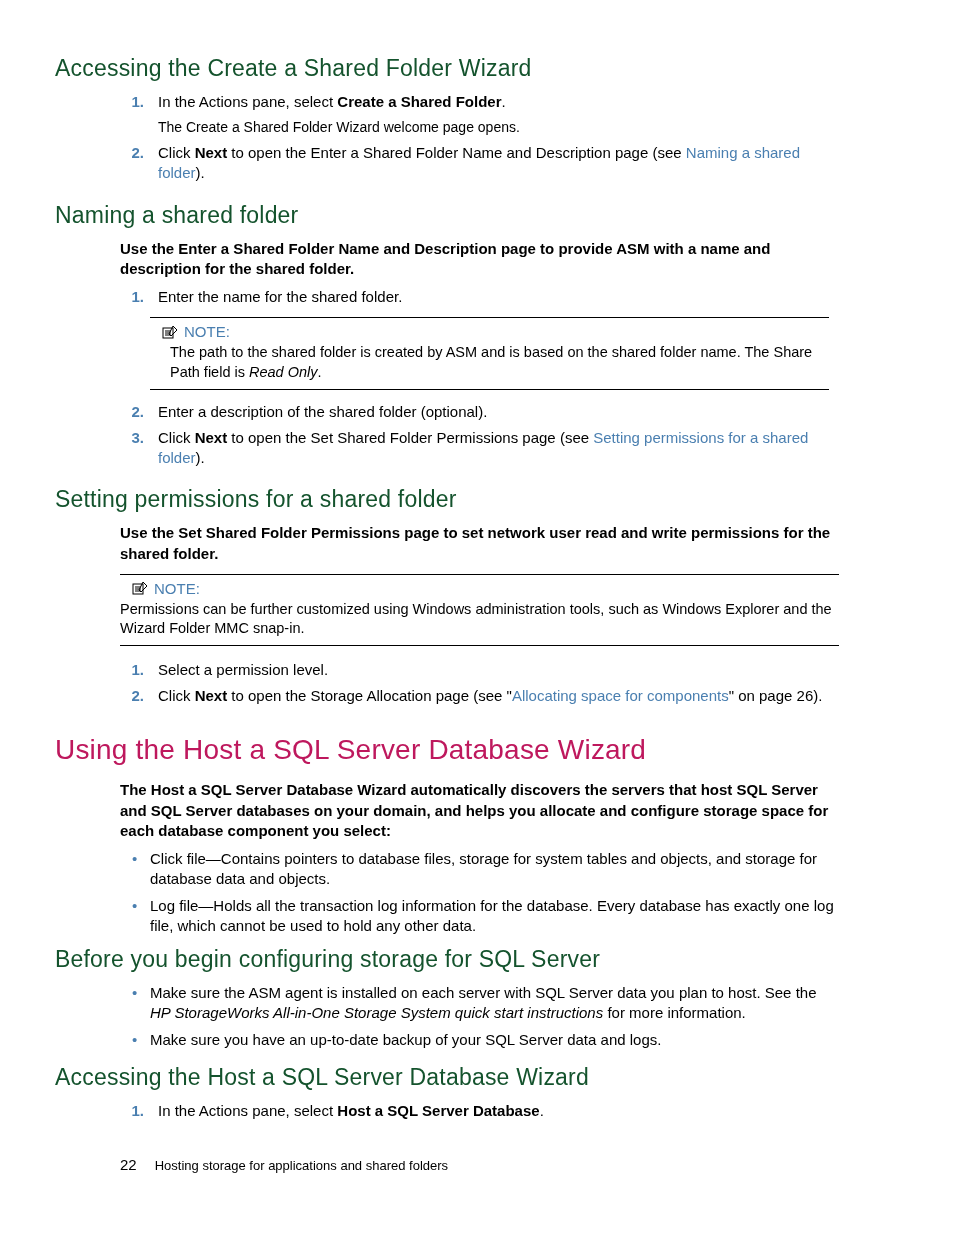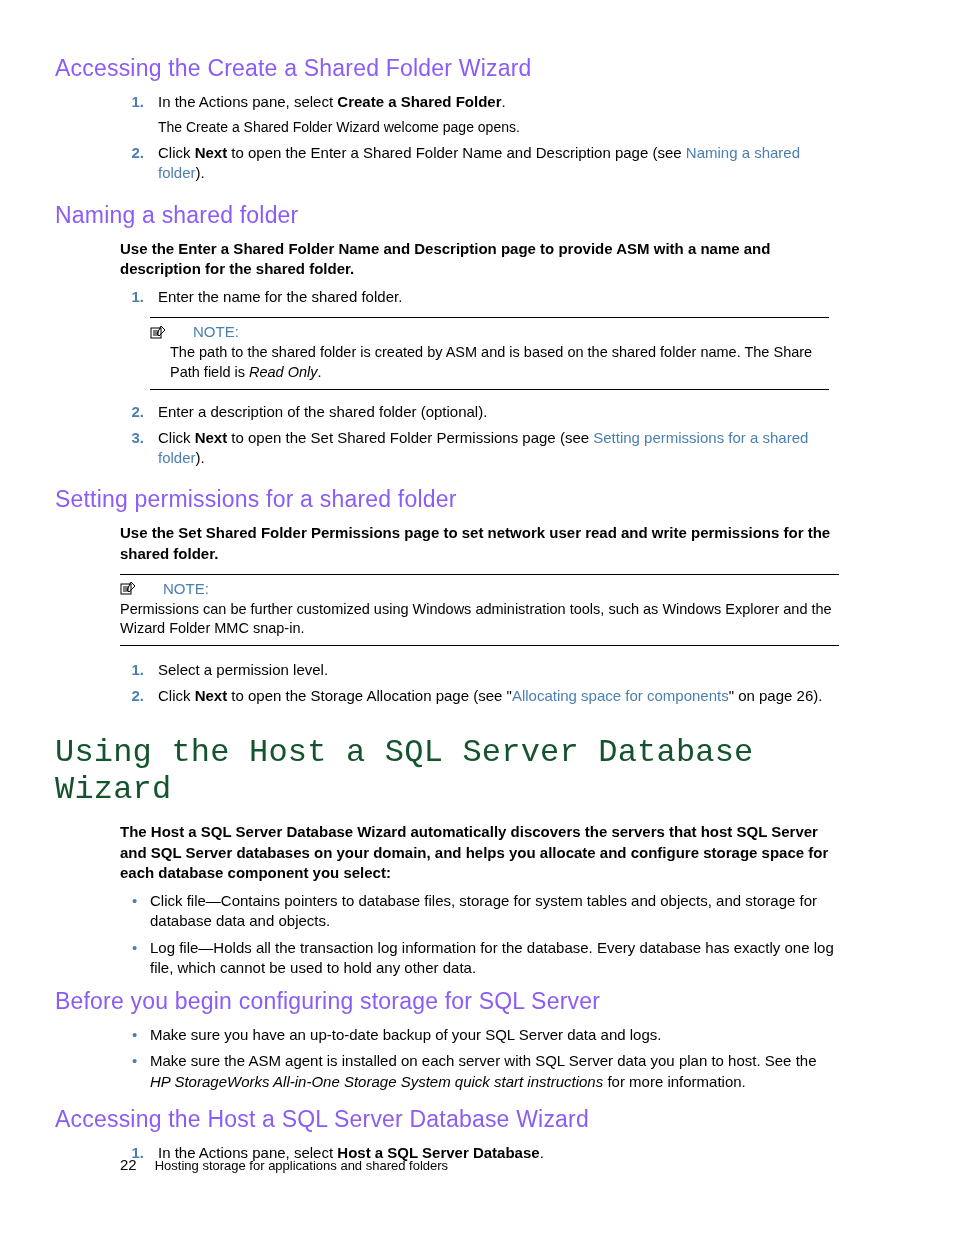--- a/index.html
+++ b/index.html
@@ -13,30 +13,30 @@
   .page {
     width: 954px;
     height: 1235px;
     position: relative;
     box-sizing: border-box;
     padding: 55px 115px 0 55px;
   }
   .h2 {
     font-family: "Trebuchet MS", "Lucida Sans", sans-serif;
     font-weight: 300;
-    color: #8b5cf6;
+    color: #14532d;
     font-size: 23px;
     margin: 0 0 10px 0;
     letter-spacing: 0.2px;
   }
   .h1 {
-    font-family: Liberation Mono, monospace;
+    font-family: Liberation Sans, sans-serif;
     font-weight: 300;
-    color: #14532d;
-    font-size: 32px;
+    color: #be185d;
+    font-size: 28px;
     margin: 28px 0 14px 0;
     letter-spacing: 0.2px;
   }
   .body-indent {
     margin-left: 65px;
   }
   .para {
     font-size: 15px;
     line-height: 1.35;
     margin: 0 0 8px 0;
@@ -103,22 +103,21 @@
     margin-left: 30px;
     margin-right: 10px;
   }
   .note-rule {
     border-top: 1px solid #000;
     height: 0;
   }
   .note-head-row {
     display: flex;
     align-items: center;
-    margin: 5px 0 3px 0;
-    gap: 21px;
+    margin: 5px 0 3px 12px;
   }
   .note-icon {
     width: 16px;
     height: 14px;
     margin-right: 6px;
     flex: none;
   }
   .note-label {
     color: #4a7fb0;
     font-size: 15px;
@@ -256,24 +255,24 @@
     <p class="para">The Host a SQL Server Database Wizard automatically discovers the servers that host SQL Server and SQL Server databases on your domain, and helps you allocate and configure storage space for each database component you select:</p>
     <ul class="bullets">
       <li>Click file—Contains pointers to database files, storage for system tables and objects, and storage for database data and objects.</li>
       <li>Log file—Holds all the transaction log information for the database. Every database has exactly one log file, which cannot be used to hold any other data.</li>
     </ul>
   </div>
 
   <div class="h2" style="margin-top:10px">Before you begin configuring storage for SQL Server</div>
   <div class="body-indent">
     <ul class="bullets">
+      <li>
+        <span>Make sure the ASM agent is installed on each server with SQL Server data you plan to host. See the </span><span class="italic">HP StorageWorks All-in-One Storage System quick start instructions</span><span> for more information.</span>
+      </li>
       <li>Make sure you have an up-to-date backup of your SQL Server data and logs.</li>
-      <li>
-        <span>Make sure the ASM agent is installed on each server with SQL Server data you plan to host. See the </span><span class="italic">HP StorageWorks All-in-One Storage System quick start instructions</span><span> for more information.</span>
-      </li>
     </ul>
   </div>
 
   <div class="h2" style="margin-top:14px">Accessing the Host a SQL Server Database Wizard</div>
   <div class="body-indent">
     <ol class="numlist">
       <li>
         <span class="num">1.</span>
         <span class="li-body">
           <span>In the Actions pane, select </span><span class="bold">Host a SQL Server Database</span><span>.</span>

